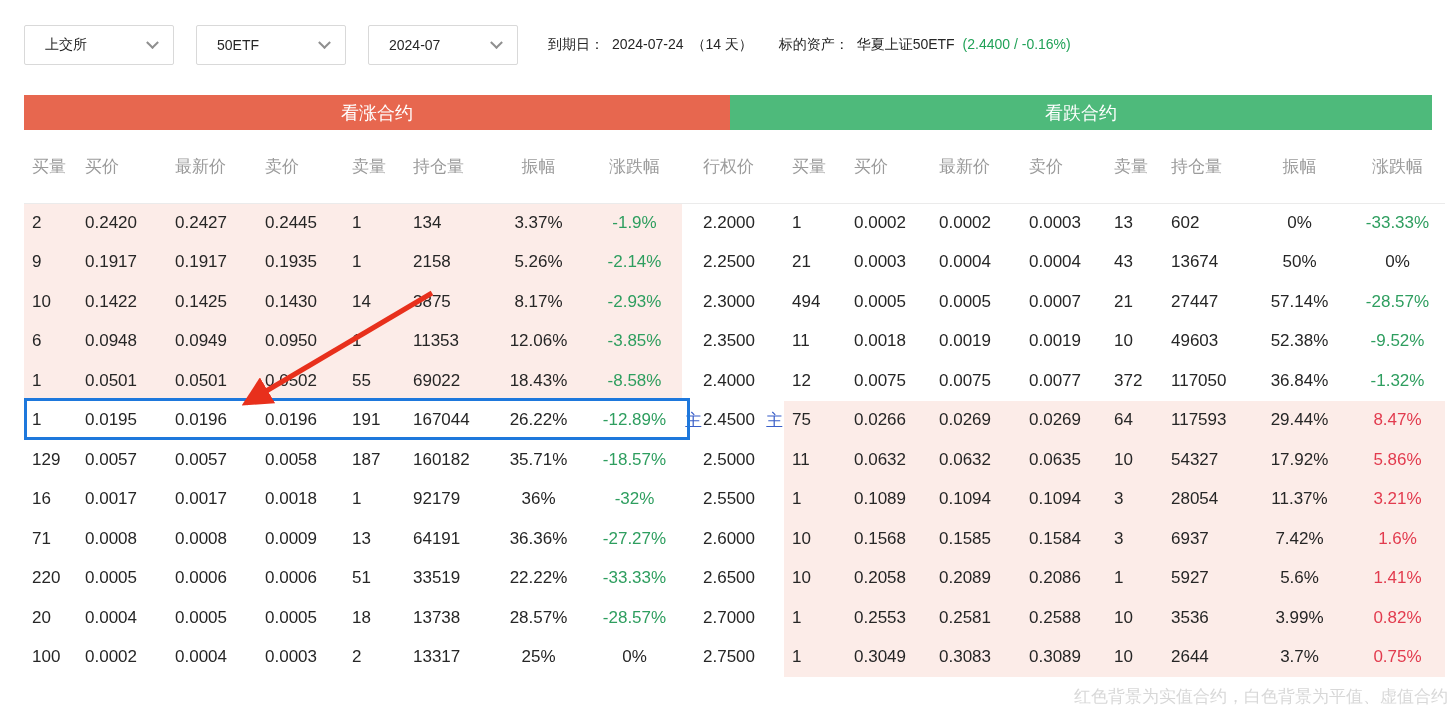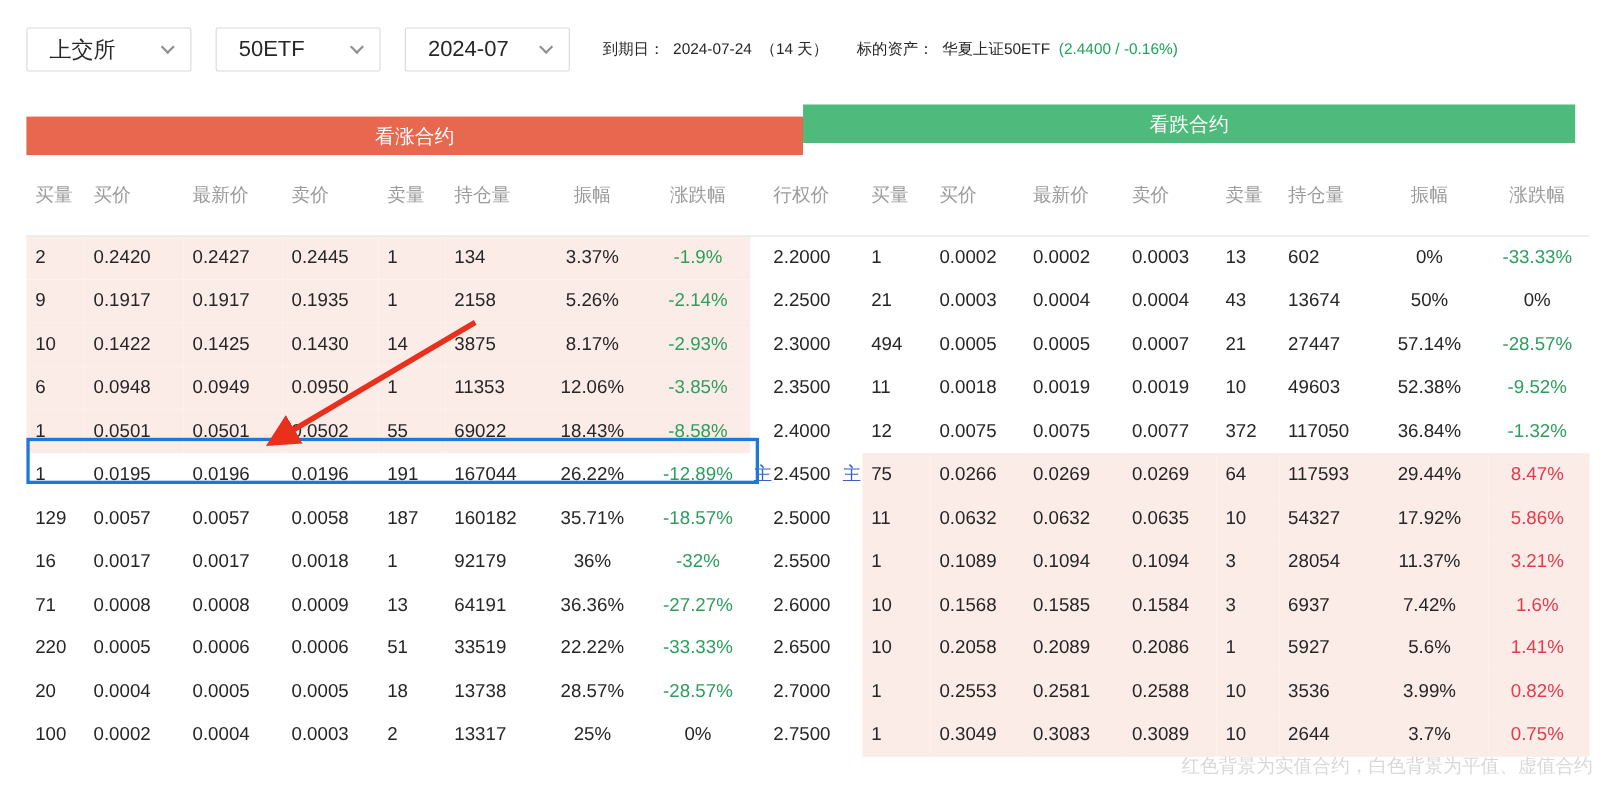--- a/index.html
+++ b/index.html
@@ -21,21 +21,21 @@
   .select-box {
     width: 150px;
     height: 40px;
     border: 1px solid #d9d9d9;
     border-radius: 2px;
     display: flex;
     align-items: center;
     justify-content: space-between;
     padding: 0 16px 0 20px;
     margin-right: 22px;
-    font-size: 20px;
+    font-size: 14px;
     color: #262626;
     cursor: pointer;
     background: #fff;
   }
   .chev {
     width: 9px; height: 9px;
     border-right: 2px solid #8f8f8f;
     border-bottom: 2px solid #8f8f8f;
     transform: rotate(45deg) translate(-2px,-2px);
     display: inline-block;
@@ -47,21 +47,21 @@
   
   .section-bars { display: flex; margin: 30px 24px 0 24px; }
   .sec-bar {
     height: 35px;
     color: #fff;
     font-size: 18px;
     display: flex;
     align-items: center;
     justify-content: center;
   }
-  .sec-call { width: 714px; background: var(--call-bar, #e7674f); margin-top: 11px; }
+  .sec-call { width: 714px; background: var(--call-bar, #e7674f); }
   .sec-put  { width: 710px; background: var(--put-bar, #4eba7b); }
   
   table.chain {
     margin: 0 0 0 24px;
     width: 1421px;
     table-layout: fixed;
     border-collapse: collapse;
     font-size: 17px;
   }
   thead th {

